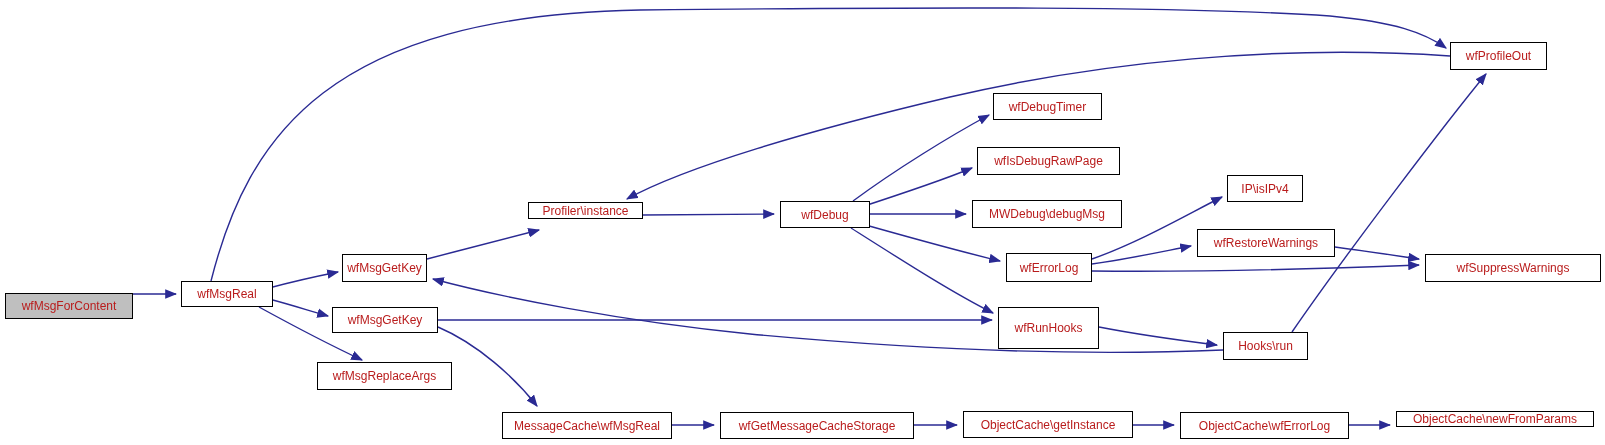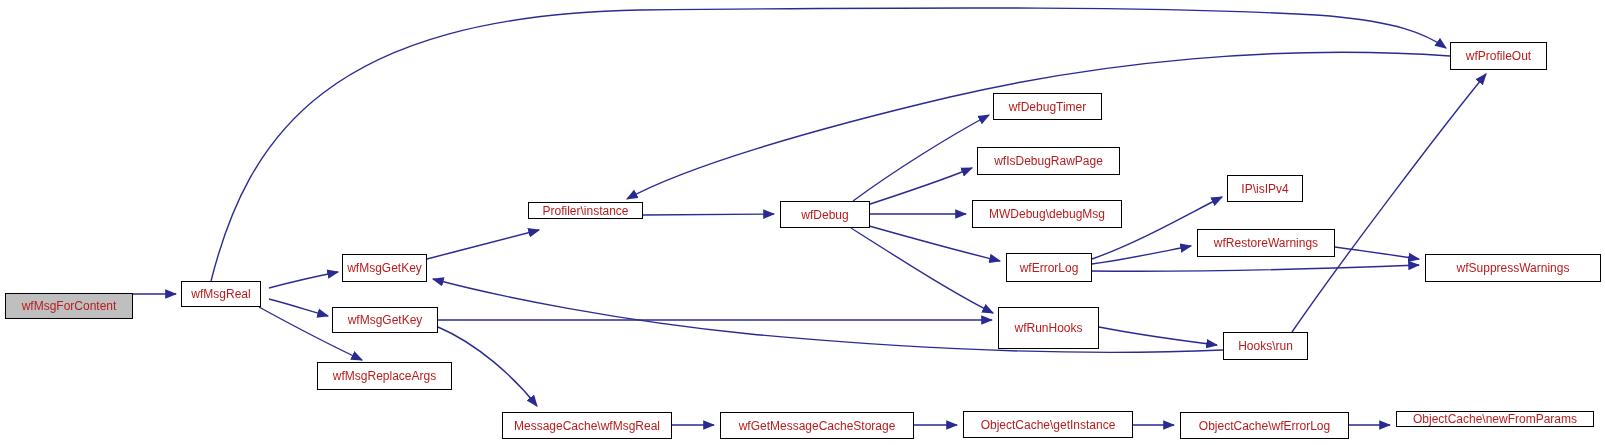--- a/index.html
+++ b/index.html
@@ -68,21 +68,21 @@
         <path d="M672,425 L714,425" class="edge" stroke="#2a2a93" marker-end="url(#arrowhead)"></path>
         <path d="M914,425 L957,425" class="edge" stroke="#2a2a93" marker-end="url(#arrowhead)"></path>
         <path d="M1133,425 L1174,425" class="edge" stroke="#2a2a93" marker-end="url(#arrowhead)"></path>
         <path d="M1349,425 L1390,425" class="edge" stroke="#2a2a93" marker-end="url(#arrowhead)"></path>
       </g>
   </svg>
   <div id="node-layer">
       <div class="node root" style="left: 5px; top: 281px; width: 128px; height: 26px;">
         <span>wfMsgForContent</span>
       </div>
-      <div class="node" style="left: 181px; top: 281px; width: 80px; height: 26px;">
+      <div class="node" style="left: 181px; top: 281px; width: 92px; height: 26px;">
         <span>wfMsgReal</span>
       </div>
       <div class="node" style="left: 342px; top: 254px; width: 85px; height: 28px;">
         <span>wfMsgGetKey</span>
       </div>
       <div class="node" style="left: 332px; top: 307px; width: 106px; height: 26px;">
         <span>wfMsgGetKey</span>
       </div>
       <div class="node" style="left: 317px; top: 362px; width: 135px; height: 28px;">
         <span>wfMsgReplaceArgs</span>

